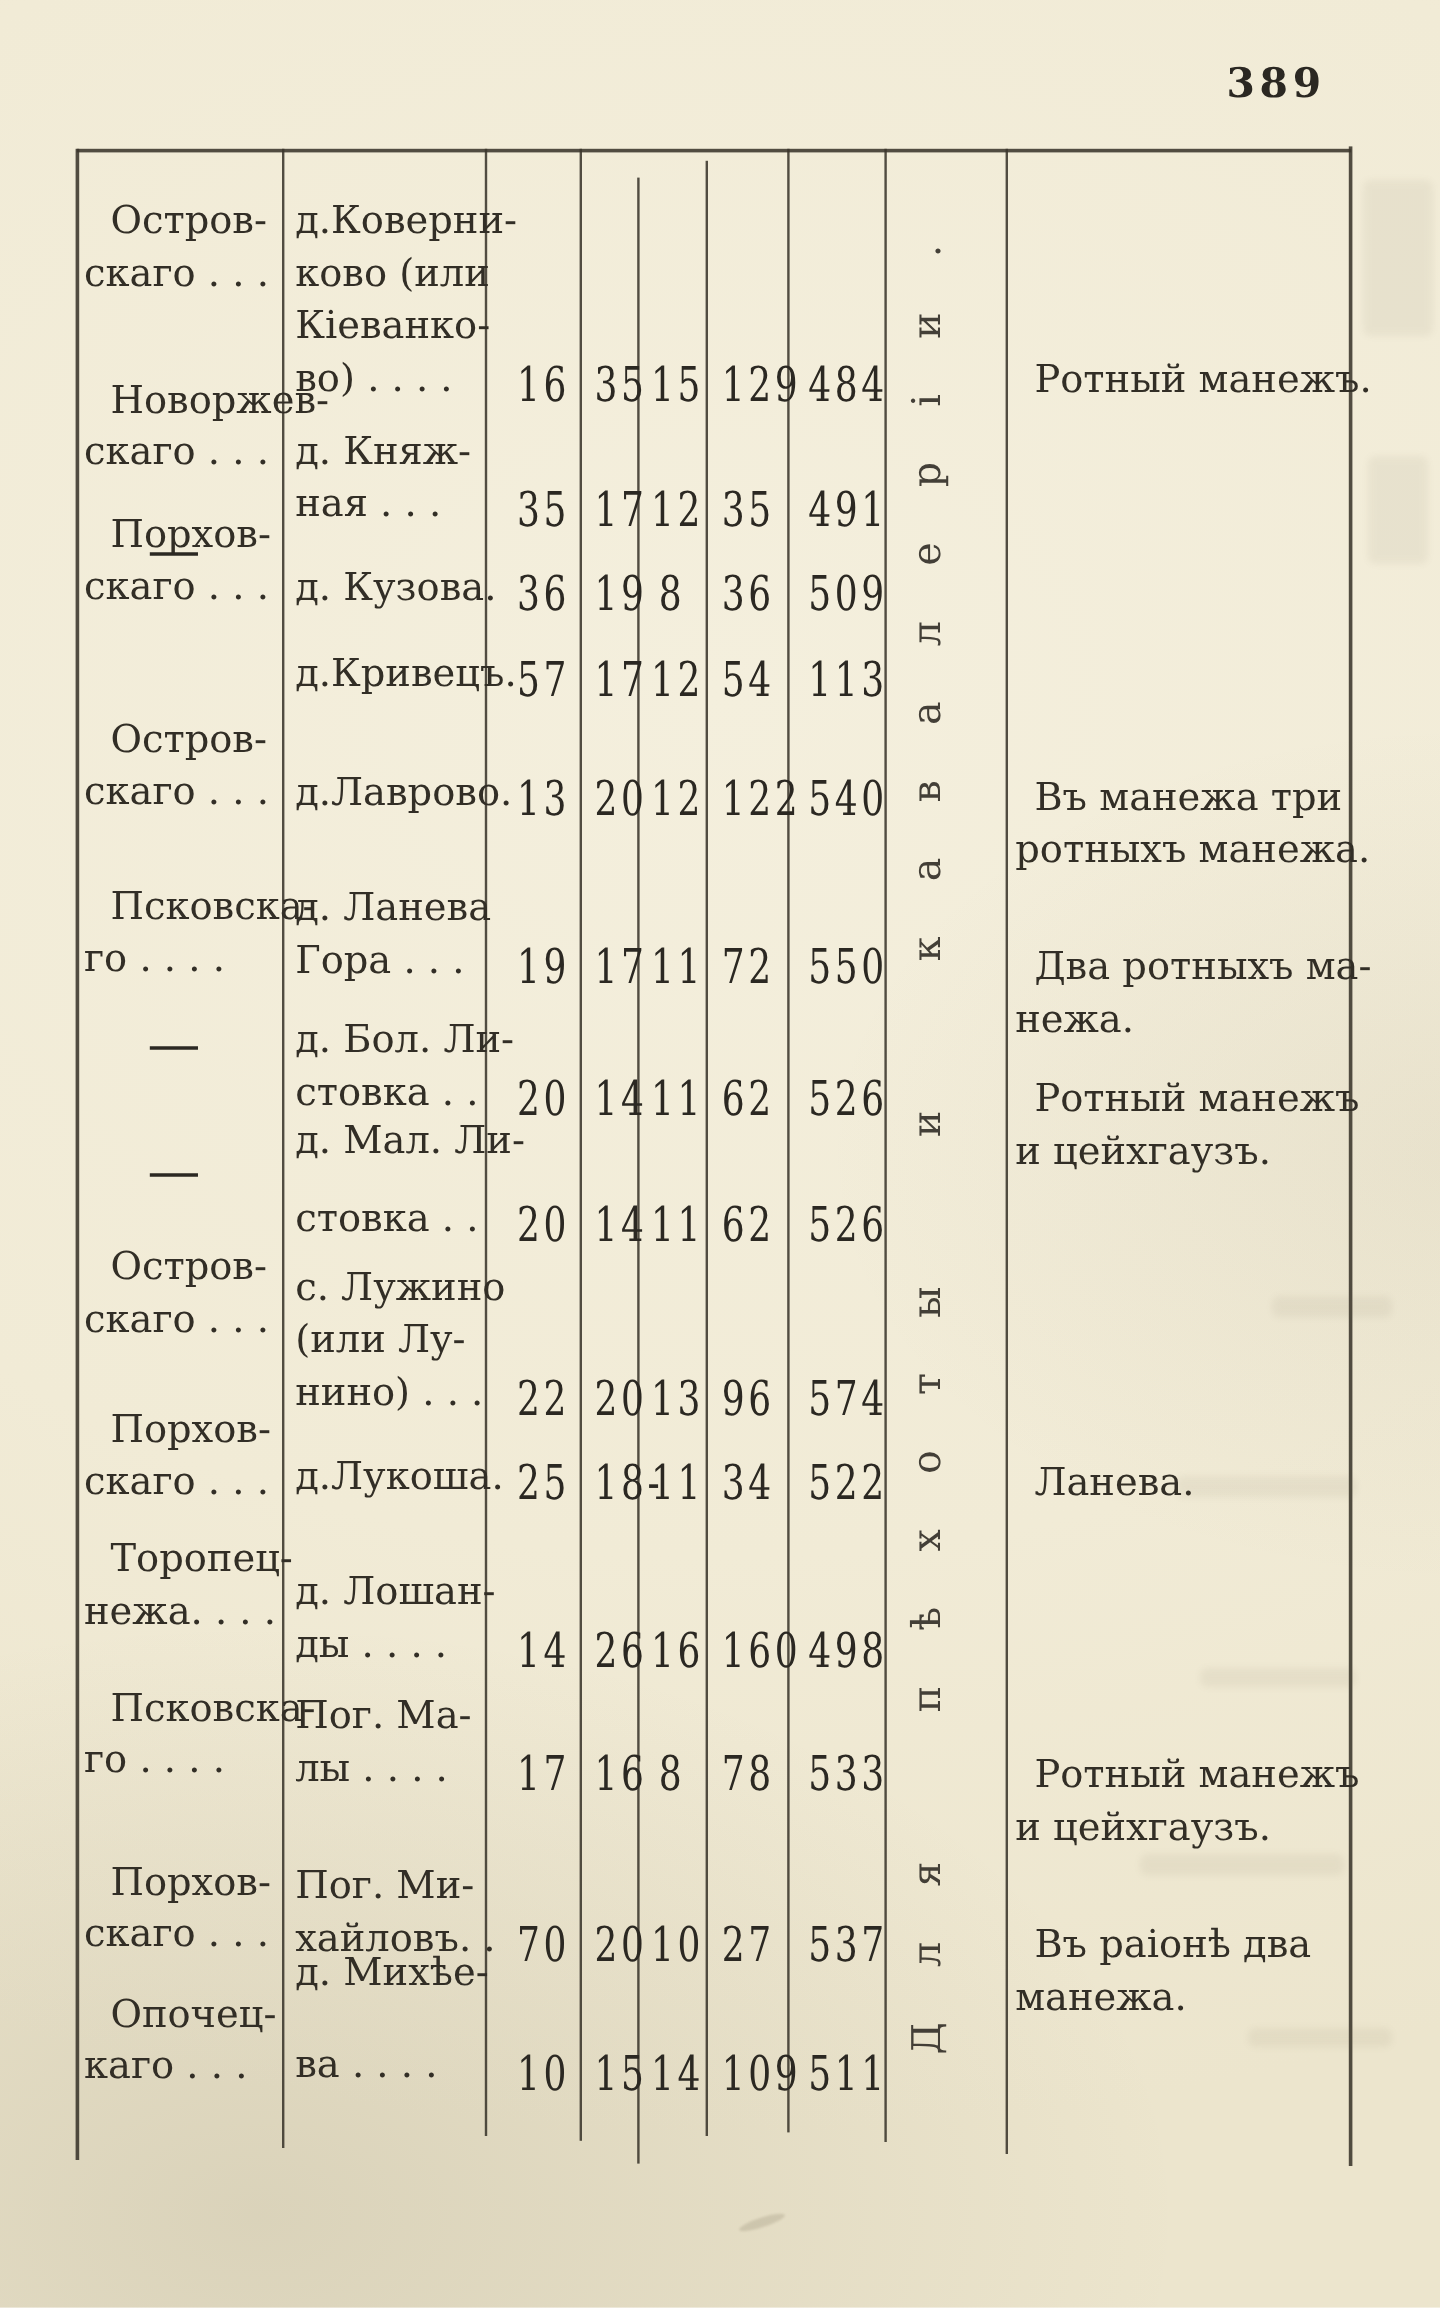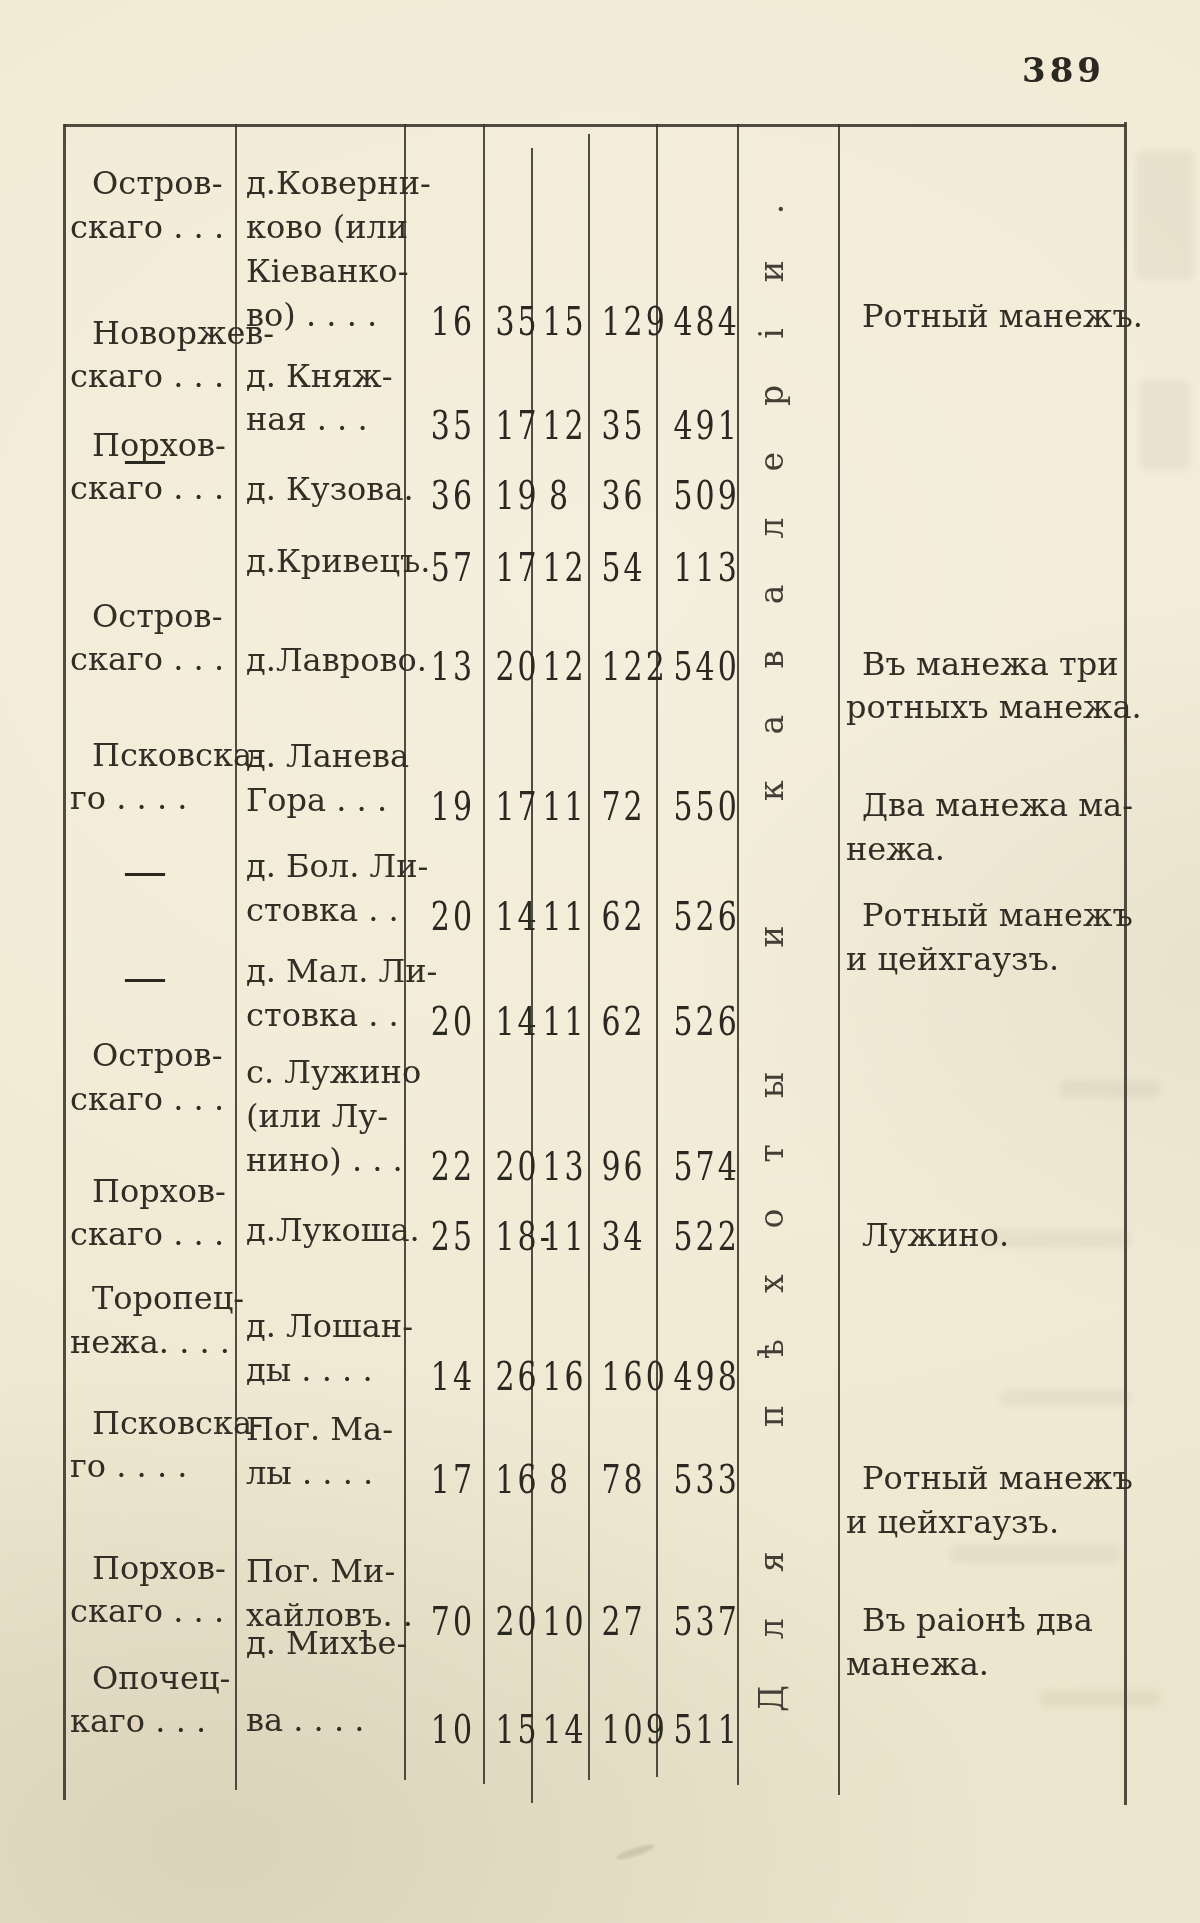--- a/index.html
+++ b/index.html
@@ -120,40 +120,40 @@
 <div>
   <span class="abs txt d ind" style="top:739px">Псковска-</span>
   <span class="abs txt d" style="top:782px">го . . . .</span>
   <span class="abs txt p" style="top:740px">д. Ланева</span>
   <span class="abs txt p" style="top:784px">Гора . . .</span>
   <span class="abs num n1" style="top:784px">19</span>
   <span class="abs num n2" style="top:784px">17</span>
   <span class="abs num n3" style="top:784px">11</span>
   <span class="abs num n4" style="top:784px">72</span>
   <span class="abs num n5" style="top:784px">550</span>
-  <span class="abs txt note1" style="top:789px">Два манежа ма-</span>
+  <span class="abs txt note1" style="top:789px">Два ротныхъ ма-</span>
   <span class="abs txt note2" style="top:833px">нежа.</span>
 </div>
 
 <div>
   <span class="abs txt dash" style="top:848px">—</span>
   <span class="abs txt p" style="top:850px">д. Бол. Ли-</span>
   <span class="abs txt p" style="top:894px">стовка . .</span>
   <span class="abs num n1" style="top:894px">20</span>
   <span class="abs num n2" style="top:894px">14</span>
   <span class="abs num n3" style="top:894px">11</span>
   <span class="abs num n4" style="top:894px">62</span>
   <span class="abs num n5" style="top:894px">526</span>
   <span class="abs txt note1" style="top:899px">Ротный манежъ</span>
   <span class="abs txt note2" style="top:943px">и цейхгаузъ.</span>
 </div>
 
 <div>
   <span class="abs txt dash" style="top:954px">—</span>
-  <span class="abs txt p" style="top:955px">д. Мал. Ли-</span>
+  <span class="abs txt p" style="top:934px">д. Мал. Ли-</span>
   <span class="abs txt p" style="top:999px">стовка . .</span>
   <span class="abs num n1" style="top:999px">20</span>
   <span class="abs num n2" style="top:999px">14</span>
   <span class="abs num n3" style="top:999px">11</span>
   <span class="abs num n4" style="top:999px">62</span>
   <span class="abs num n5" style="top:999px">526</span>
 </div>
 
 <div>
   <span class="abs txt d ind" style="top:1039px">Остров-</span>
@@ -170,21 +170,21 @@
 
 <div>
   <span class="abs txt d ind" style="top:1175px">Порхов-</span>
   <span class="abs txt d" style="top:1218px">скаго . . .</span>
   <span class="abs txt p" style="top:1214px">д.Лукоша.</span>
   <span class="abs num n1" style="top:1214px">25</span>
   <span class="abs num n2" style="top:1214px">18-</span>
   <span class="abs num n3" style="top:1214px">11</span>
   <span class="abs num n4" style="top:1214px">34</span>
   <span class="abs num n5" style="top:1214px">522</span>
-  <span class="abs txt note1" style="top:1219px">Лужино.</span>
+  <span class="abs txt note1" style="top:1219px">Ланева.</span>
 </div>
 
 <div>
   <span class="abs txt d ind" style="top:1282px">Торопец-</span>
   <span class="abs txt d" style="top:1326px">нежа. . . .</span>
   <span class="abs txt p" style="top:1310px">д. Лошан-</span>
   <span class="abs txt p" style="top:1354px">ды . . . .</span>
   <span class="abs num n1" style="top:1354px">14</span>
   <span class="abs num n2" style="top:1354px">26</span>
   <span class="abs num n3" style="top:1354px">16</span>

